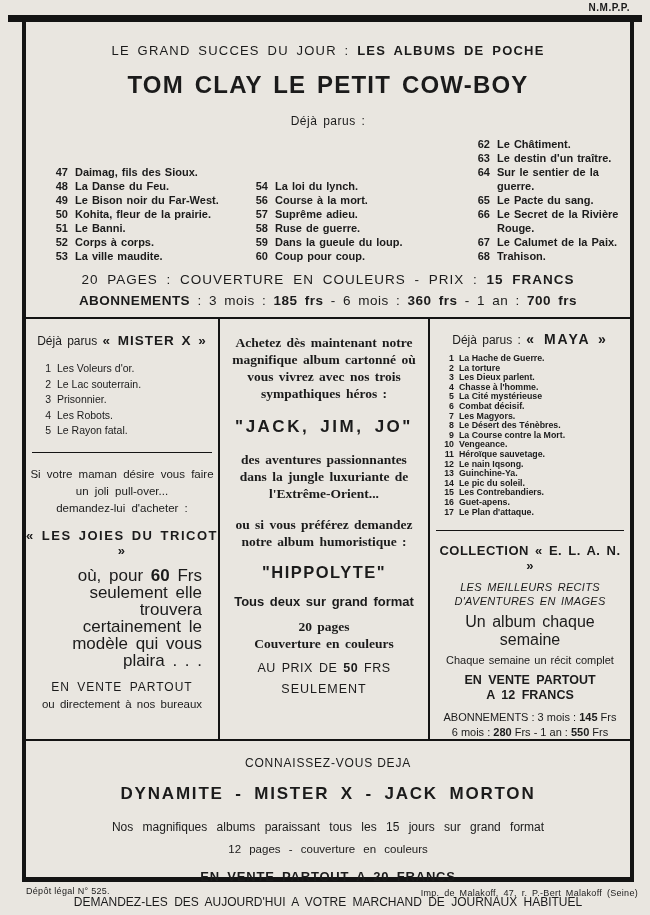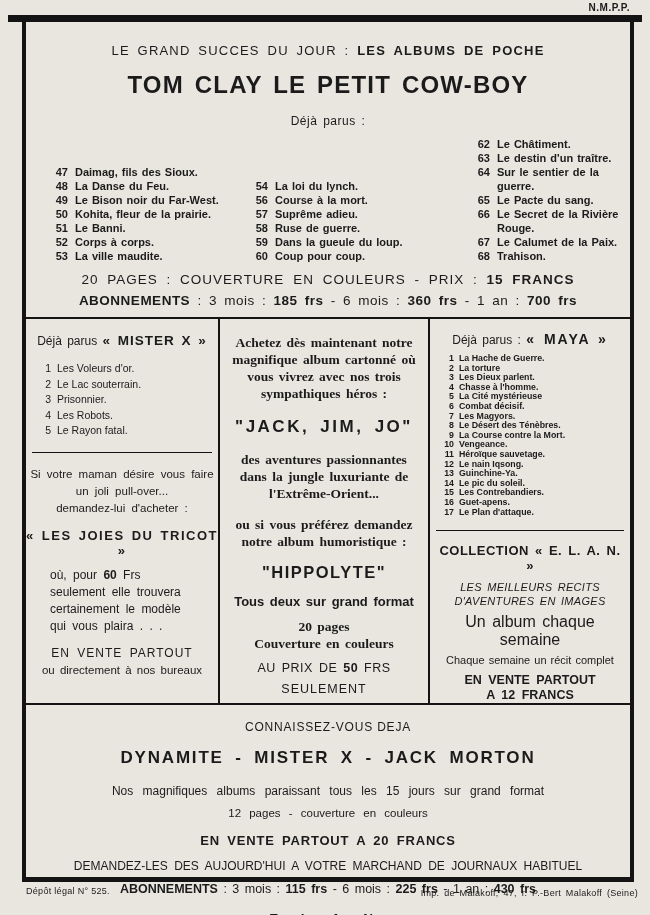--- a/index.html
+++ b/index.html
@@ -45,21 +45,21 @@
 
   .mx-head{margin-top:14px;text-align:center;font-size:12px;word-spacing:2px;}
   .mx-head .name{font-weight:bold;font-size:13.5px;letter-spacing:1px;}
   .mx-list{margin:13px 0 0 16px;font-size:10.5px;line-height:15.5px;}
   .mx-item{display:flex;}
   .mx-item .num{flex:none;width:9px;text-align:right;margin-right:6px;}
   .thin-hr{height:1px;background:#141414;margin:13px 6px 0 6px;}
 
   .tricot{margin-top:13px;text-align:center;font-size:11.5px;line-height:17px;word-spacing:3px;padding:0 4px;}
   .tricot-title{margin:11px 0 9px;font-size:13px;font-weight:bold;letter-spacing:1.5px;word-spacing:2px;}
-  .tricot-body{text-align:left;font-size:12px;line-height:17px;word-spacing:3px;padding:0 24px;}
+  .tricot-body{text-align:right;font-size:17px;line-height:17px;word-spacing:3px;padding:0 16px;}
   .tricot-vente{margin-top:11px;font-size:12px;letter-spacing:1px;word-spacing:3px;text-align:center;}
   .tricot-bur{margin-top:4px;font-size:11.5px;word-spacing:2px;text-align:center;}
 
   .center-ad{padding:15px 8px 0;text-align:center;}
   .ca-p{font-family:"Liberation Serif",serif;font-weight:bold;font-size:13.5px;line-height:17px;word-spacing:2px;}
   .ca-jack{margin:15px 0 14px;font-size:17px;font-weight:bold;letter-spacing:2.5px;word-spacing:4px;}
   .ca-hippo{margin:13px 0 12px;font-size:16.5px;font-weight:bold;letter-spacing:1.5px;}
   .ca-both{margin:12px 0 9px;font-size:13px;font-weight:bold;word-spacing:2px;}
   .ca-price{margin-top:9px;font-size:12.5px;letter-spacing:.5px;word-spacing:2px;}
   .ca-seul{margin-top:7px;font-size:12.5px;letter-spacing:1px;}
@@ -350,20 +350,24 @@
         <div class="coll-sub">
           <div>LES MEILLEURS RECITS</div>
           <div>D'AVENTURES EN IMAGES</div>
         </div>
         <div class="coll-l2">Un album chaque semaine</div>
         <div class="coll-l3">Chaque semaine un récit complet</div>
         <div class="coll-vente">
           <div>EN VENTE PARTOUT</div>
           <div>A 12 FRANCS</div>
         </div>
+        <div class="coll-abo">
+          <div><span>ABONNEMENTS : 3 mois : </span><span class="b">145</span><span> Frs</span></div>
+          <div><span>6 mois : </span><span class="b">280</span><span> Frs - 1 an : </span><span class="b">550</span><span> Frs</span></div>
+        </div>
       </div>
     </div>
   </div>
 
   <div class="hr2" style="margin-top:0;"></div>
 
   <div class="bottom">
     <div class="bt-know">CONNAISSEZ-VOUS DEJA</div>
     <div class="bt-dyn">DYNAMITE - MISTER X - JACK MORTON</div>
     <div class="bt-l1">Nos magnifiques albums paraissant tous les 15 jours sur grand format</div>

